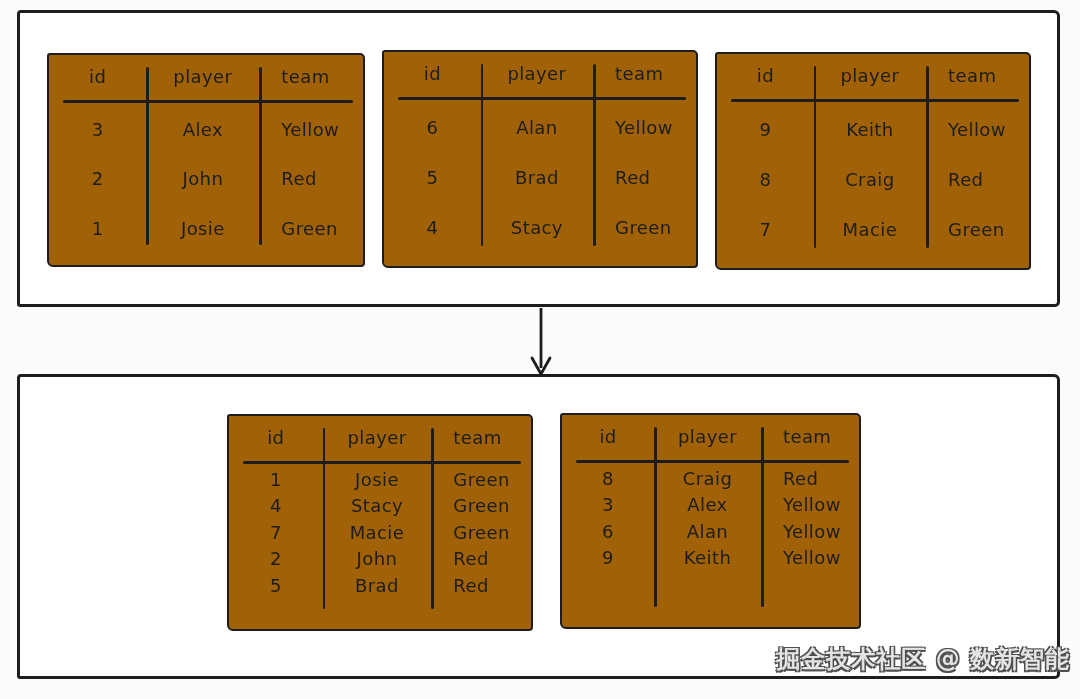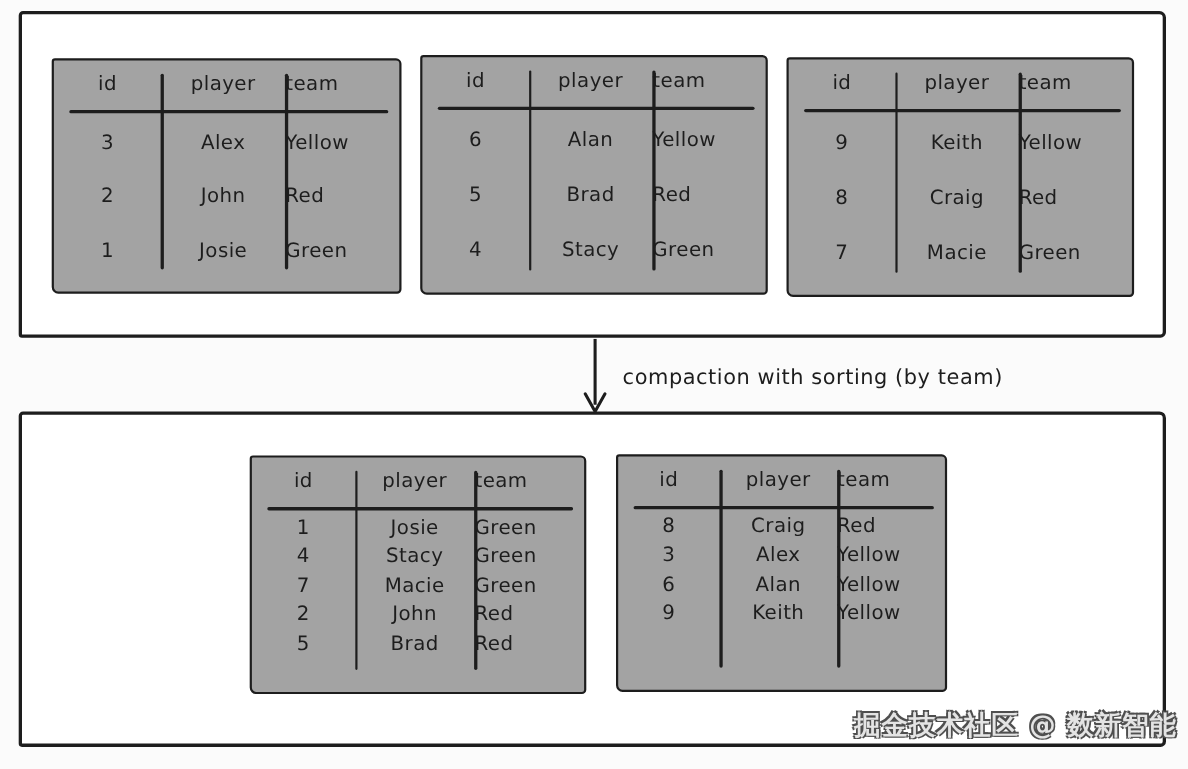--- a/index.html
+++ b/index.html
@@ -17,21 +17,21 @@
     border-radius:4px 6px 5px 3px;
     background:#ffffff;
   }
   #topbox  { left:17px; top:10px;  width:1043px; height:297px; }
   #botbox  { left:17px; top:374px; width:1043px; height:305px; }
 
   .mini-table {
     position:absolute;
     border:2.6px solid #1d1d1d;
     border-radius:3px 5px 4px 6px;
-    background:#a3a3a3;
+    background:#a16207;
     text-decoration:underline;
   }
   .vline {
     position:absolute; top:12px; bottom:20px; width:2.6px;
     background:#1d1d1d; border-radius:2px;
   }
   .v1 { left:31%; }
   .v2 { left:67%; }
   .hline {
     position:absolute; top:45px; left:14px; right:10px; height:2.6px;
@@ -48,21 +48,21 @@
   }
   .trow {
     display:grid; grid-template-columns:31% 36% 33%;
     align-items:center;
     font-size:18px; letter-spacing:0.4px;
   }
   .top-row .trow { height:50px; }
   .bot-row .trow { height:26.5px; }
   .hcell, .cell { display:block; }
   .c0, .c1 { text-align:center; }
-  .c2 { text-align:left; padding-left:0; }
+  .c2 { text-align:left; padding-left:22px; }
 
   .arrow-svg { position:absolute; left:528px; top:308px; }
 
   .arrow-label {
     position:absolute; left:566px; top:332px;
     font-size:19px; letter-spacing:0.5px;
     white-space:nowrap;
   }
 
   .watermark {
@@ -167,21 +167,20 @@
           <span class="cell c2">Green</span>
         </div>
       </div>
   </div>
 
   <svg class="arrow-svg" width="26" height="68" viewBox="0 0 26 68">
     <line x1="13" y1="0" x2="13" y2="60" stroke="#1d1d1d" stroke-width="2.8"></line>
     <path d="M4 50 L13 66 L22 50" fill="none" stroke="#1d1d1d" stroke-width="2.8" stroke-linecap="round" stroke-linejoin="round"></path>
   </svg>
 
-  <div class="arrow-label">compaction with sorting (by team)</div>
 
   <div class="mini-table bot-row" style="left:227px; top:414px; width:306px; height:217px;">
     <div class="vline v1"></div>
     <div class="vline v2"></div>
     <div class="hline"></div>
     <div class="thead">
         <span class="hcell c0">id</span>
         <span class="hcell c1">player</span>
         <span class="hcell c2">team</span>
       </div>

